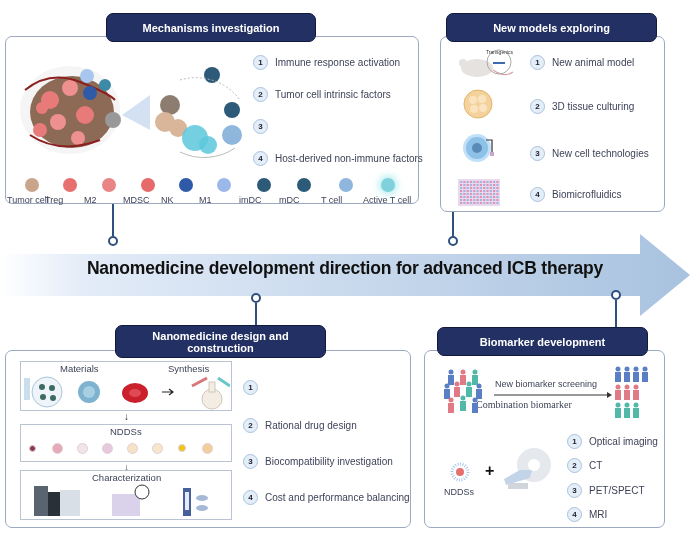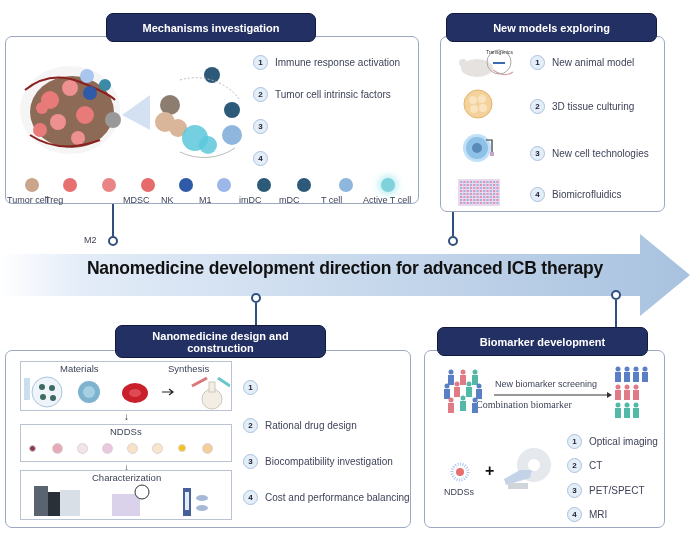--- a/index.html
+++ b/index.html
@@ -78,29 +78,30 @@
 </div>
 <div class="item" style="left:253px;top:87px;">
   <span class="num">2</span>
   <span class="t">Tumor cell intrinsic factors</span>
 </div>
 <div class="item" style="left:253px;top:119px;">
   <span class="num">3</span>
 </div>
 <div class="item" style="left:253px;top:151px;">
   <span class="num">4</span>
+  <span class="t">Host-derived non-immune factors</span>
 </div>
 
 <div id="legend">
     <div class="cell" style="left: 25px; top: 178px; width: 14px; height: 14px; background: rgb(201, 165, 140); z-index: 2;"></div>
     <div class="legend-label" style="left: 7px; top: 195px; z-index: 2;">Tumor cell</div>
     <div class="cell" style="left: 63px; top: 178px; width: 14px; height: 14px; background: rgb(232, 111, 111); z-index: 2;"></div>
     <div class="legend-label" style="left: 45px; top: 195px; z-index: 2;">Treg</div>
     <div class="cell" style="left: 102px; top: 178px; width: 14px; height: 14px; background: rgb(233, 133, 133); z-index: 2;"></div>
-    <div class="legend-label" style="left: 84px; top: 195px; z-index: 2; margin-top: 40px;">M2</div>
+    <div class="legend-label" style="left: 84px; top: 195px; z-index: 2;">M2</div>
     <div class="cell" style="left: 141px; top: 178px; width: 14px; height: 14px; background: rgb(230, 106, 106); z-index: 2;"></div>
     <div class="legend-label" style="left: 123px; top: 195px; z-index: 2;">MDSC</div>
     <div class="cell" style="left: 179px; top: 178px; width: 14px; height: 14px; background: rgb(47, 90, 168); z-index: 2;"></div>
     <div class="legend-label" style="left: 161px; top: 195px; z-index: 2;">NK</div>
     <div class="cell" style="left: 217px; top: 178px; width: 14px; height: 14px; background: rgb(156, 184, 232); z-index: 2;"></div>
     <div class="legend-label" style="left: 199px; top: 195px; z-index: 2;">M1</div>
     <div class="cell" style="left: 257px; top: 178px; width: 14px; height: 14px; background: rgb(45, 90, 120); z-index: 2;"></div>
     <div class="legend-label" style="left: 239px; top: 195px; z-index: 2;">imDC</div>
     <div class="cell" style="left: 297px; top: 178px; width: 14px; height: 14px; background: rgb(45, 90, 120); z-index: 2;"></div>
     <div class="legend-label" style="left: 279px; top: 195px; z-index: 2;">mDC</div>

